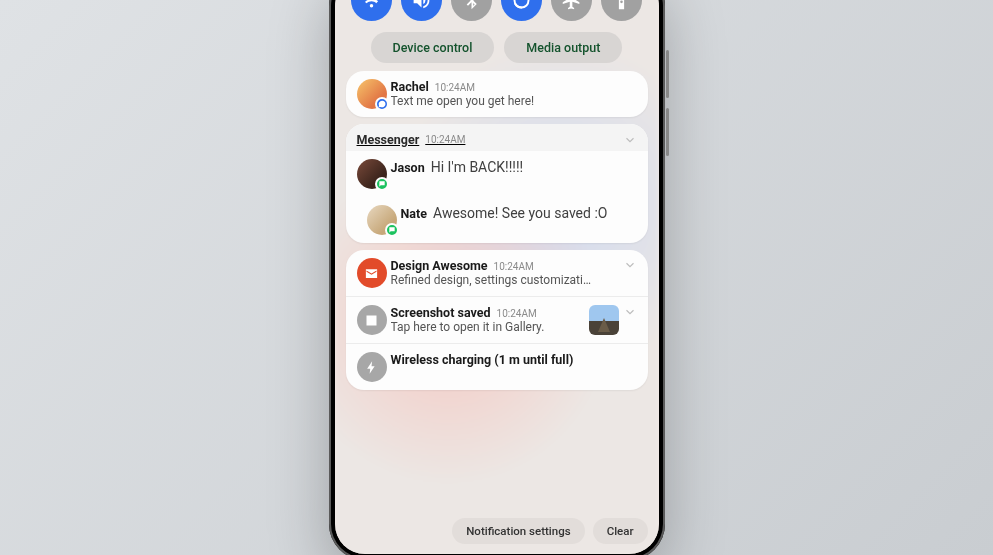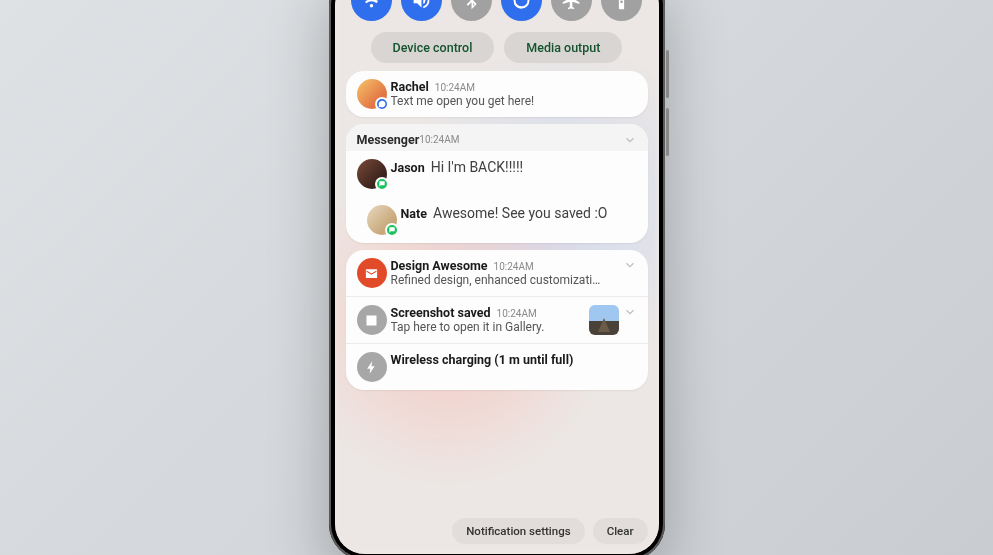--- a/index.html
+++ b/index.html
@@ -133,21 +133,23 @@
     .content { flex: 1; min-width: 0; }
     .line1 { display: flex; align-items: baseline; gap: 6px; }
     .title { font-size: 12.5px; font-weight: 700; color: #1a1a1a; }
     .time { font-size: 10px; color: #8a8a8a; }
     .body { font-size: 12px; color: #555; white-space: nowrap; overflow: hidden; text-overflow: ellipsis; }
     .inline-body { font-size: 14px; color: #404040; }
     .chev { width: 14px; height: 14px; color: #bdbdbd; flex-shrink: 0; }
     .subhead {
       display: flex; align-items: center;
       padding: 8px 11px 4px;
+      gap: 6px;
       background: #f4f4f4;
+      text-decoration: underline;
     }
     .sub-title { font-size: 12.5px; font-weight: 700; color: #2a2a2a; }
     .subhead .chev { margin-left: auto; }
     .thumb {
       width: 30px; height: 30px; border-radius: 6px; flex-shrink: 0;
       background: linear-gradient(#9fc7ef 0 52%, #4a4238 52% 100%);
       position: relative;
     }
     .thumb::before {
       content:""; position:absolute; left:50%; transform:translateX(-50%);
@@ -283,21 +285,21 @@
             <div class="circle-icon red">
               <svg viewBox="0 0 24 24" fill="currentColor">
                   <path d="M3 5h18v14H3V5zm9 7L4 7v2l8 5 8-5V7l-8 5z"></path>
                 </svg>
             </div>
             <div class="content">
               <div class="line1">
                 <span class="title">Design Awesome</span>
                 <span class="time">10:24AM</span>
               </div>
-              <div class="body">Refined design, enhanced customizati…</div>
+              <div class="body">Refined design, settings customizati…</div>
             </div>
             <svg class="chev" viewBox="0 0 24 24" fill="none" stroke="currentColor" stroke-width="2">
                 <path d="M6 9l6 6 6-6"></path>
               </svg>
           </div>
           <div class="row-div"></div>
           <div class="row">
             <div class="circle-icon gray">
               <svg viewBox="0 0 24 24" fill="currentColor">
                   <path d="M4 4h16v16H4V4zm2 12l3-4 2 3 3-5 4 6H6z"></path>

